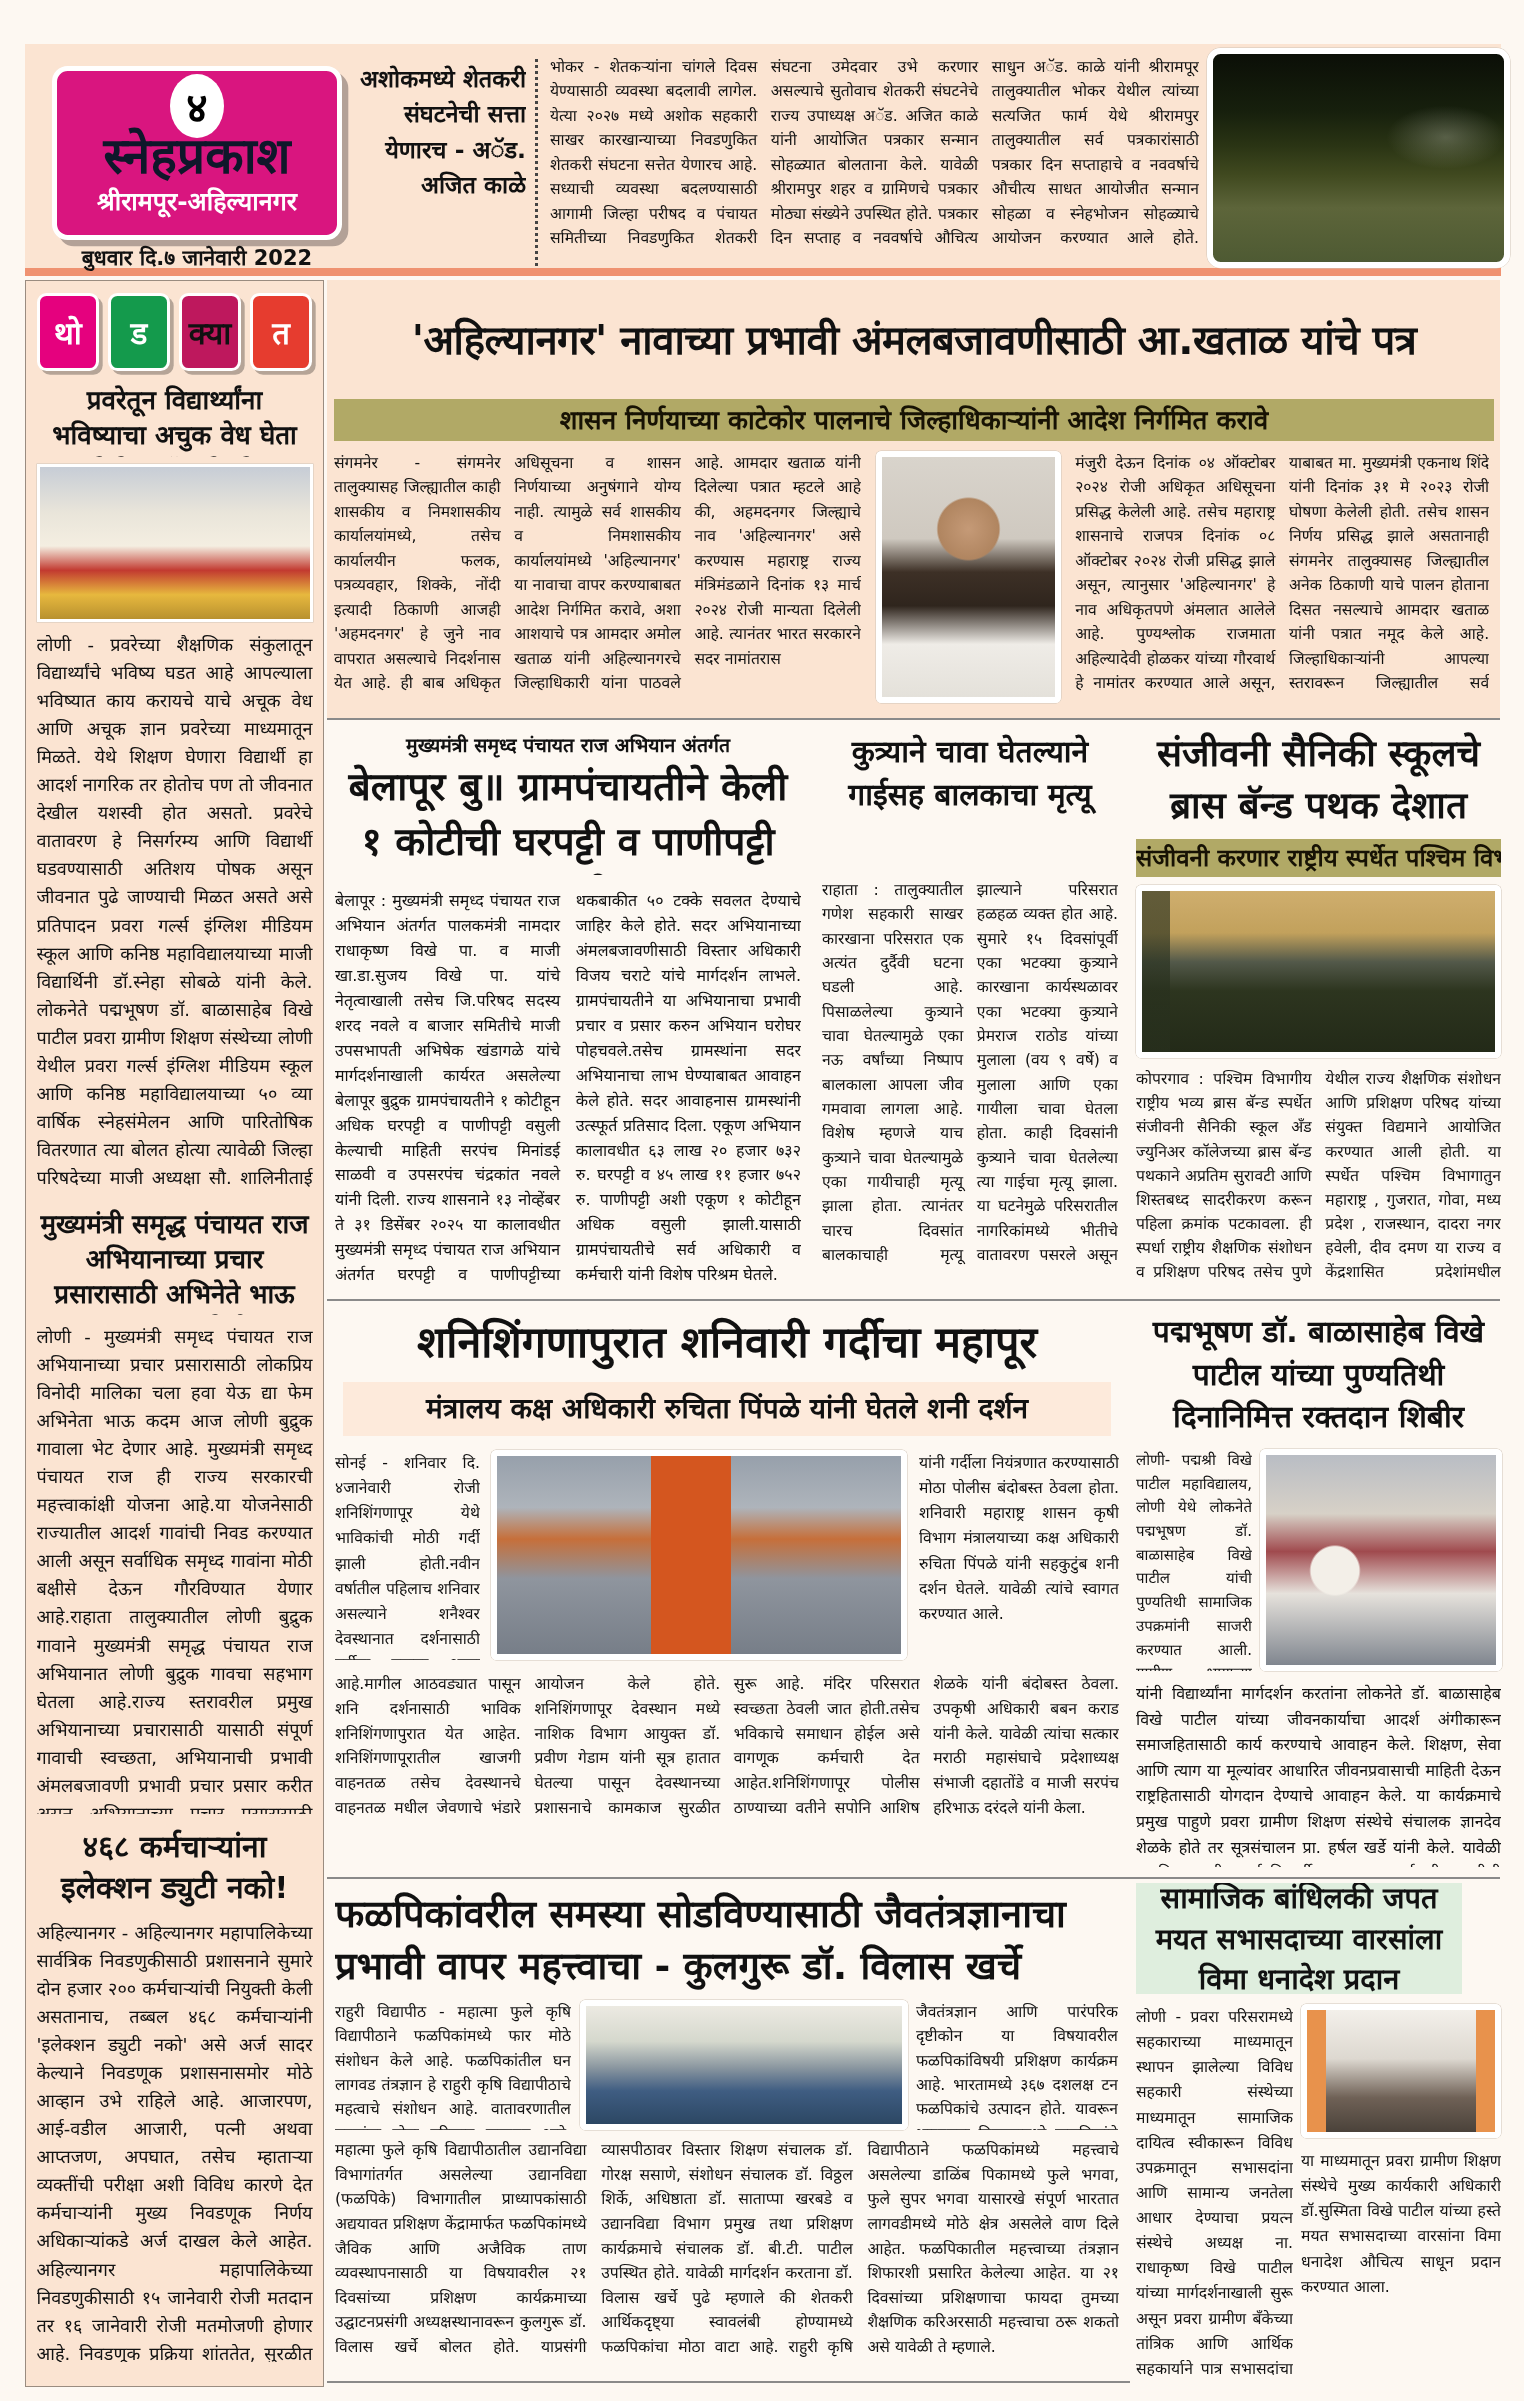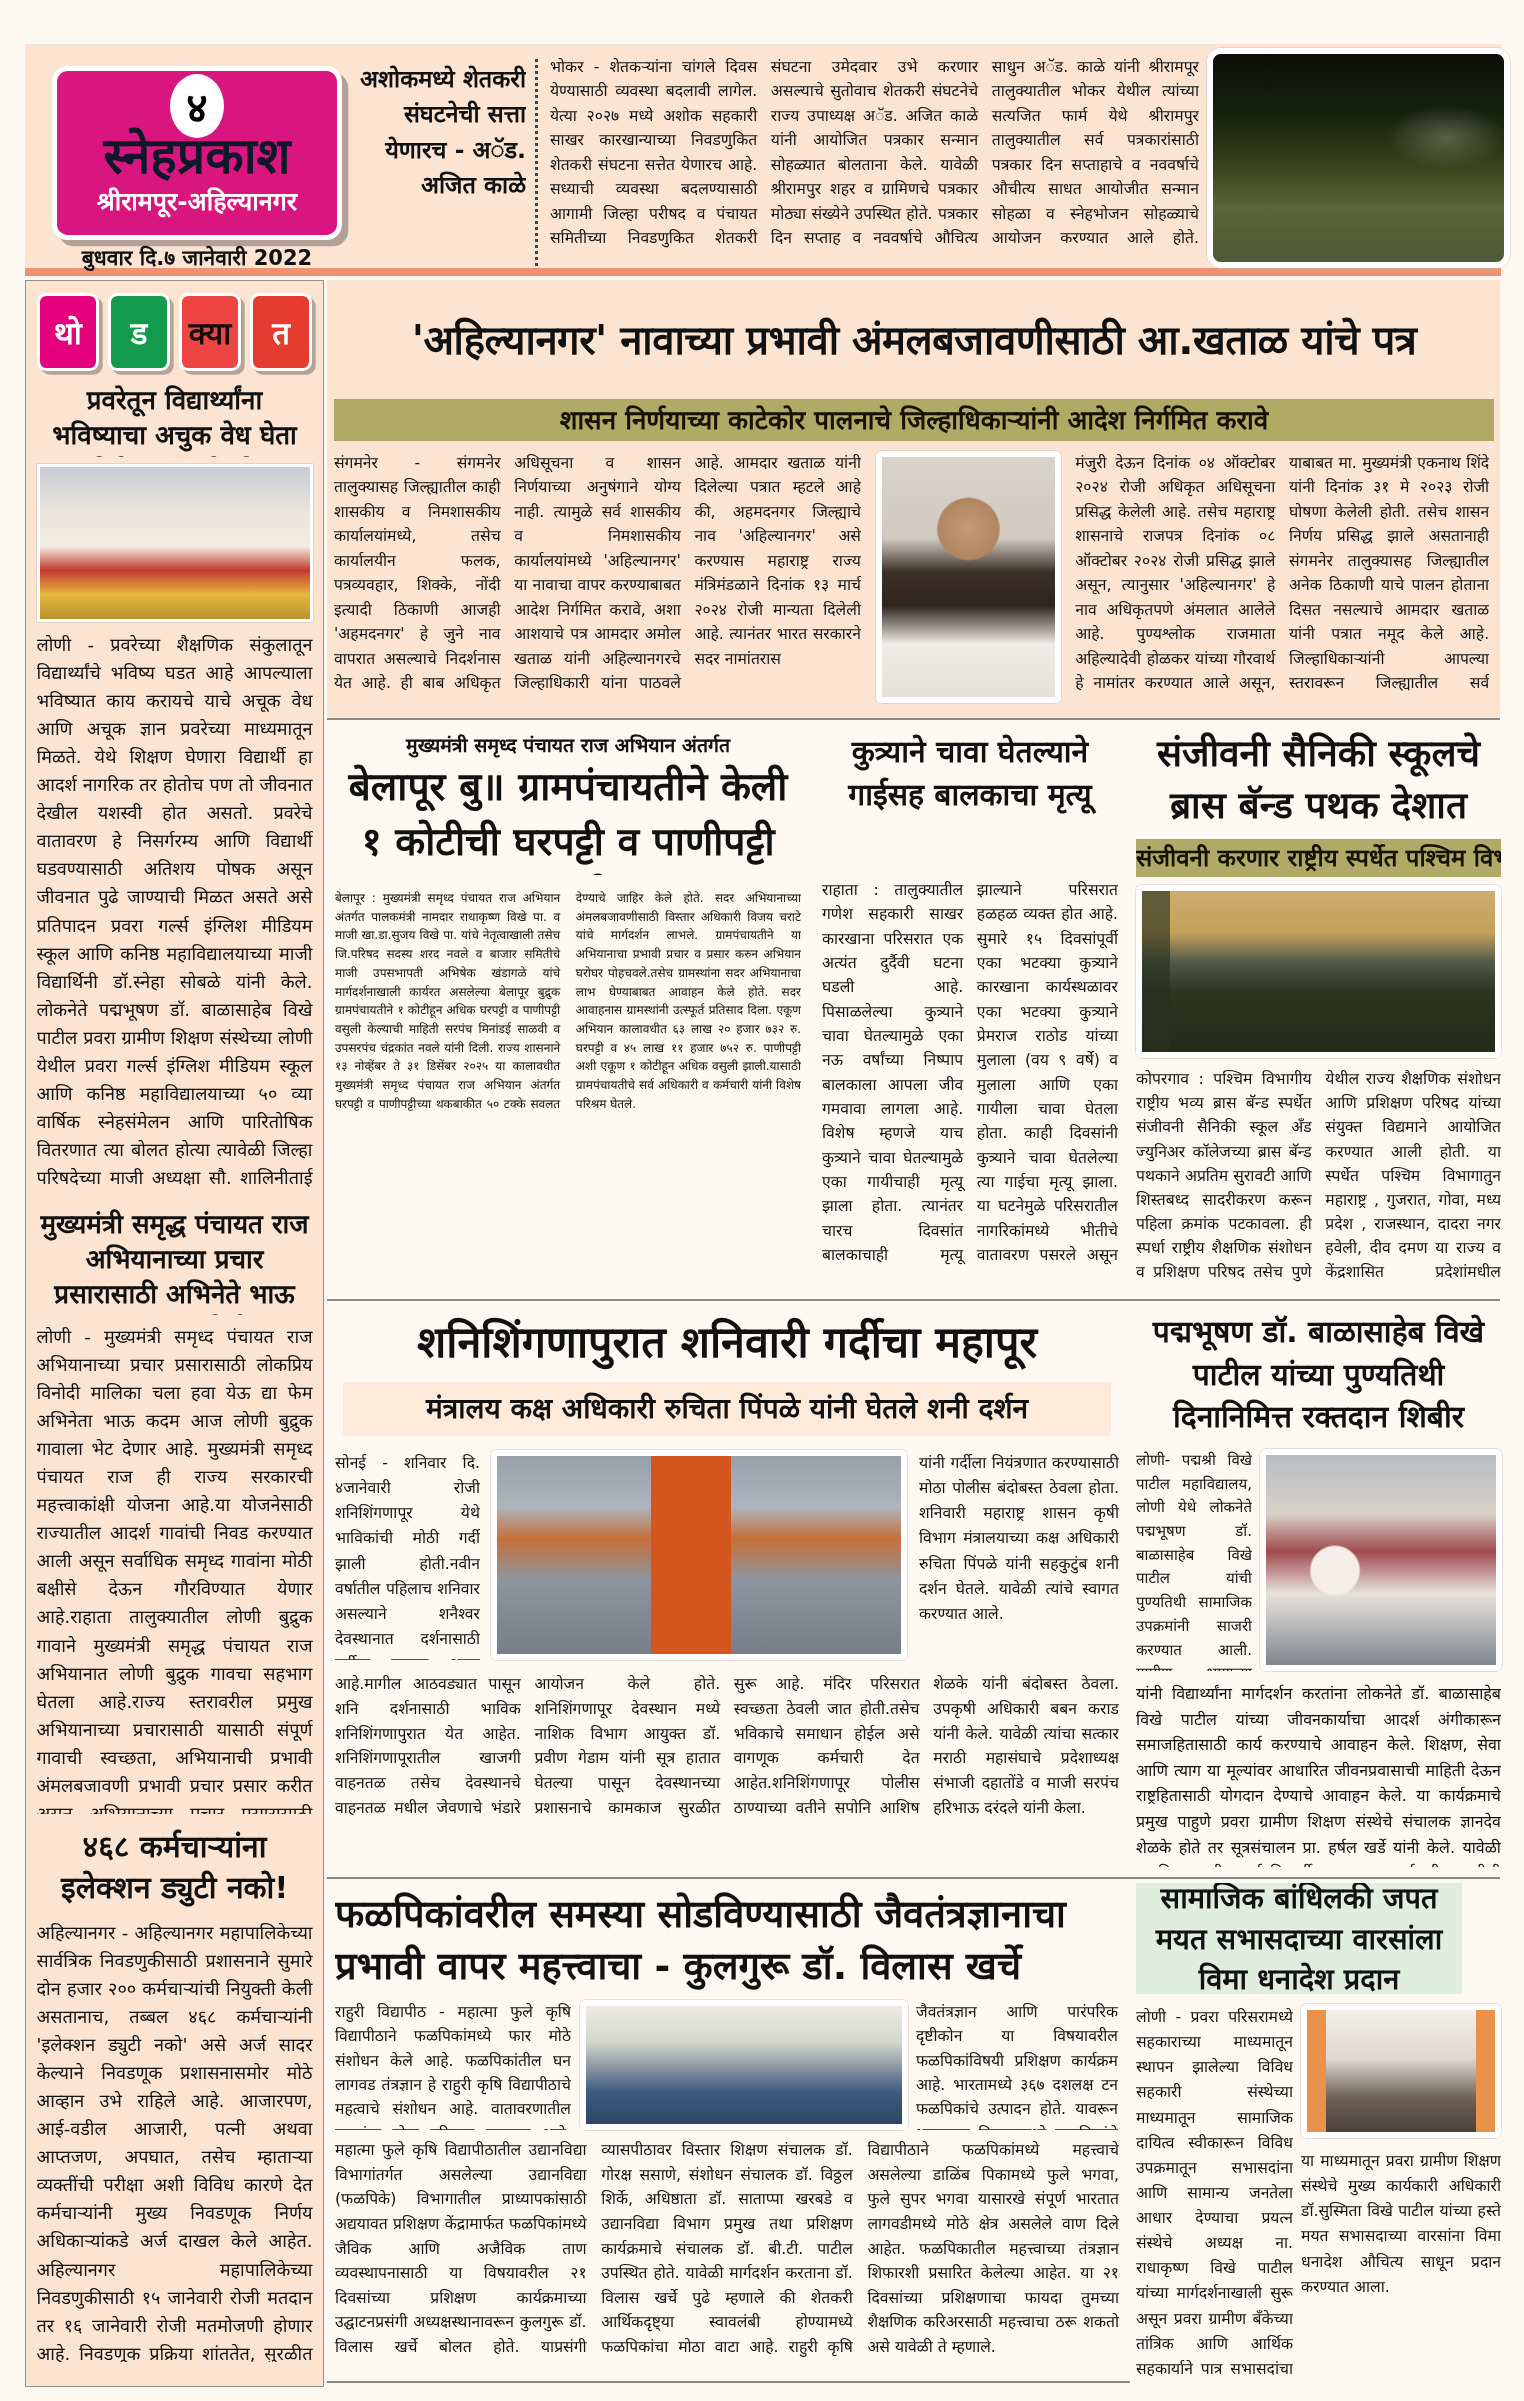--- a/index.html
+++ b/index.html
@@ -49,21 +49,21 @@
     border:1px solid #9a8c80;padding:11.5px 10.5px;
   }
   .brief-row{display:flex;gap:8.4px;justify-content:center;margin-bottom:12.6px;}
   .brief-box{
     width:61px;height:72px;border-radius:9.4px;border:3.1px solid #fff;
     box-shadow:3.7px 3.7px 0 rgba(0,0,0,.28);
     display:flex;align-items:center;justify-content:center;
     font-size:31px;font-weight:bold;color:#fff;
   }
   .brief-1{background:#e5017e;} .brief-2{background:#149a4c;}
-  .brief-3{background:#ef4444;color:#111;} .brief-4{background:#e63c2f;}
+  .brief-3{background:#be185d;color:#111;} .brief-4{background:#e63c2f;}
   .sb-h1{font-size:26px;font-weight:bold;text-align:center;line-height:1.36;margin-bottom:7.3px;height:74px;overflow:hidden;}
   .sb-photo{
     height:152px;margin-bottom:8.4px;border:3.1px solid #fff;box-shadow:0 0 0 0.5px #cfc4b8;
     background:
       linear-gradient(180deg,#c7cdd6 0%,#e9e5da 30%,#f4eee1 52%,#c23a30 68%,#e7b83e 84%,#b8912f 100%);
   }
   .sb-body{font-size:18px;line-height:1.56;text-align:justify;overflow:hidden;}
   .sb-body1{height:564px;}
   .sb-h2{font-size:26px;font-weight:bold;text-align:center;line-height:1.34;margin:12.6px 0 7.3px;height:108px;overflow:hidden;}
   .sb-body2{height:491px;}
@@ -84,21 +84,21 @@
     width:173px;height:240px;flex:0 0 auto;
     background:
       radial-gradient(circle at 50% 30%, #c59a77 0%, #b08560 16%, transparent 17%),
       linear-gradient(180deg,#d9d4cc 0%,#cfc9c0 34%,#3d3026 48%,#2f251d 62%,#efece7 78%,#e4e1da 100%);
   }
   .main-body-right{width:414px;font-size:15.7px;line-height:1.56;text-align:justify;column-count:2;column-gap:13.6px;overflow:hidden;}
   .rule{background:#8a8a8a;}
   
   .kicker{left:335px;top:731px;width:466px;text-align:center;font-size:19.4px;font-weight:bold;}
   .belapur-headline{left:335px;top:760px;width:466px;height:115px;font-size:39px;font-weight:bold;text-align:center;line-height:1.4;overflow:hidden;}
-  .belapur-body{left:335px;top:889px;width:466px;height:401px;font-size:12px;line-height:1.56;text-align:justify;column-count:2;column-gap:15.7px;overflow:hidden;}
+  .belapur-body{left:335px;top:889px;width:466px;height:401px;font-size:16px;line-height:1.56;text-align:justify;column-count:2;column-gap:15.7px;overflow:hidden;}
   .dog-headline{left:822px;top:731px;width:296px;height:134px;font-size:30px;font-weight:bold;text-align:center;line-height:1.42;overflow:hidden;}
   .dog-body{left:822px;top:878px;width:296px;height:412px;font-size:15.7px;line-height:1.55;text-align:justify;column-count:2;column-gap:13.6px;overflow:hidden;}
   .sanj-headline{left:1136px;top:728px;width:365px;height:105px;font-size:37px;font-weight:bold;text-align:center;line-height:1.4;overflow:hidden;}
   .sanj-subhead{left:1136px;top:839px;width:365px;height:38px;font-size:24px;line-height:38px;white-space:nowrap;}
   .photo-cadets{
     left:1136px;top:885px;width:365px;height:173px;
     background:
       linear-gradient(90deg, rgba(40,48,30,.65) 0 8%, transparent 8% 12%),
       linear-gradient(180deg,#cfae6e 0%,#c2a15c 26%,#53594a 44%,#2d351f 62%,#232a18 100%);
   }

